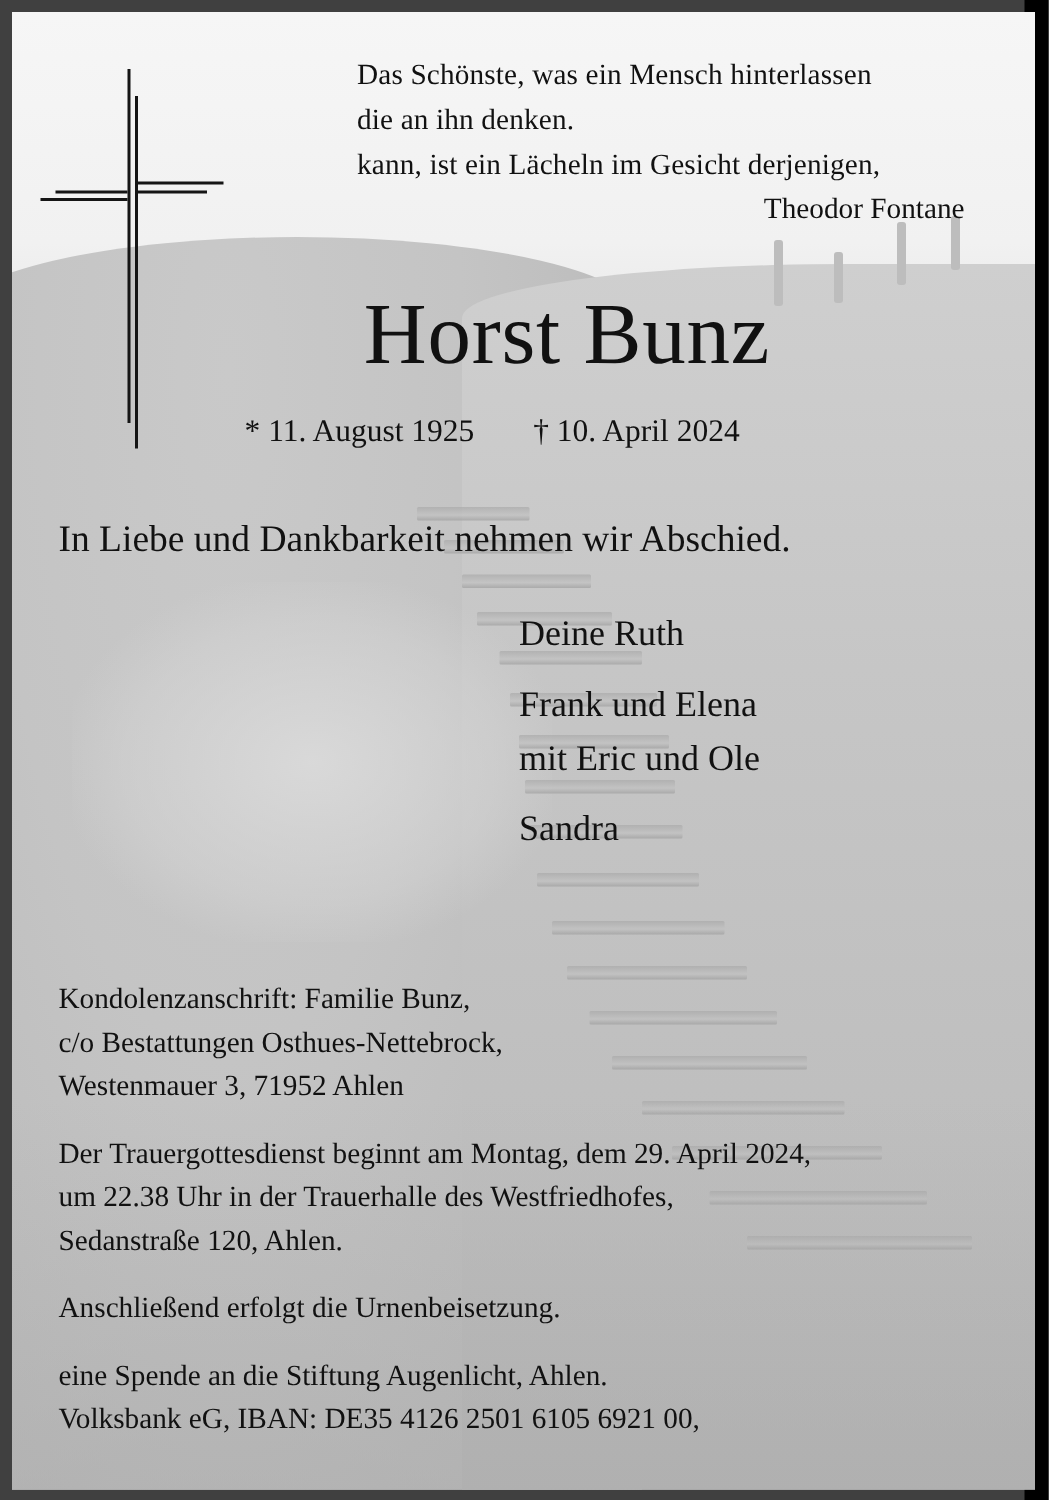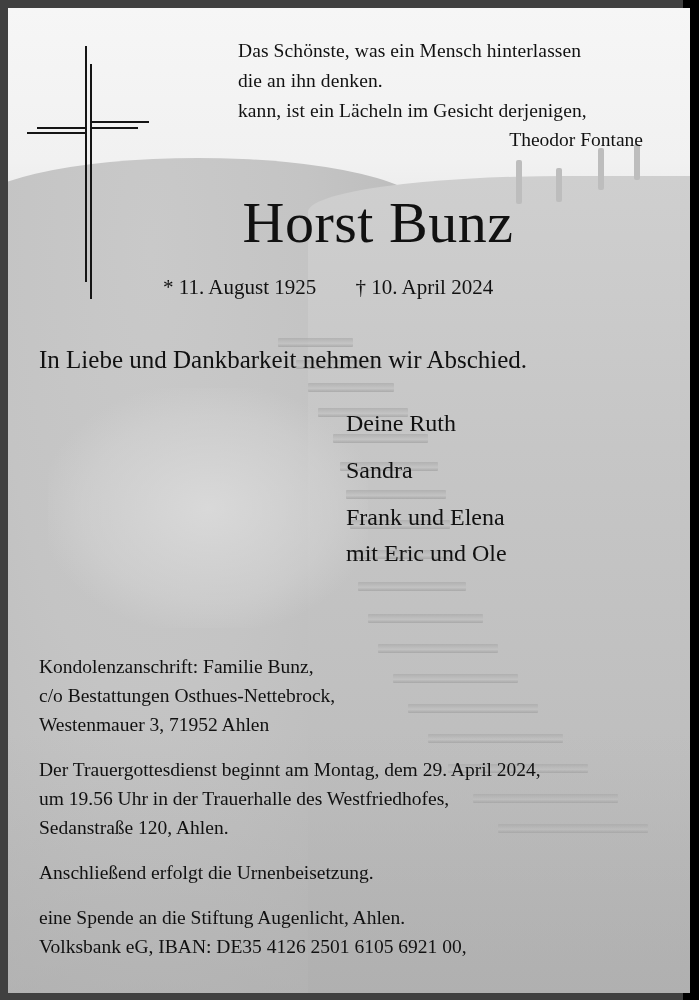--- a/index.html
+++ b/index.html
@@ -155,37 +155,37 @@
       <span class="death">† 10. April 2024</span>
     </div>
 
     <div class="farewell">In Liebe und Dankbarkeit nehmen wir Abschied.</div>
 
     <div class="mourners">
       <div class="grp">
         <span>Deine Ruth</span>
       </div>
       <div class="grp">
-        <span>Sandra</span>
+        <span>Frank und Elena</span>
+        <span>mit Eric und Ole</span>
       </div>
       <div class="grp">
-        <span>Frank und Elena</span>
-        <span>mit Eric und Ole</span>
+        <span>Sandra</span>
       </div>
     </div>
 
     <div class="info">
       <div class="para">
         <span>Kondolenzanschrift: Familie Bunz,</span>
         <span>c/o Bestattungen Osthues-Nettebrock,</span>
         <span>Westenmauer 3, 71952 Ahlen</span>
       </div>
       <div class="para">
         <span>Der Trauergottesdienst beginnt am Montag, dem 29. April 2024,</span>
-        <span>um 19.56 Uhr in der Trauerhalle des Westfriedhofes,</span>
+        <span>um 22.38 Uhr in der Trauerhalle des Westfriedhofes,</span>
         <span>Sedanstraße 120, Ahlen.</span>
       </div>
       <div class="para">
         <span>Anschließend erfolgt die Urnenbeisetzung.</span>
       </div>
       <div class="para">
         <span>eine Spende an die Stiftung Augenlicht, Ahlen.</span>
         <span>Volksbank eG, IBAN: DE35 4126 2501 6105 6921 00,</span>
       </div>
     </div>

